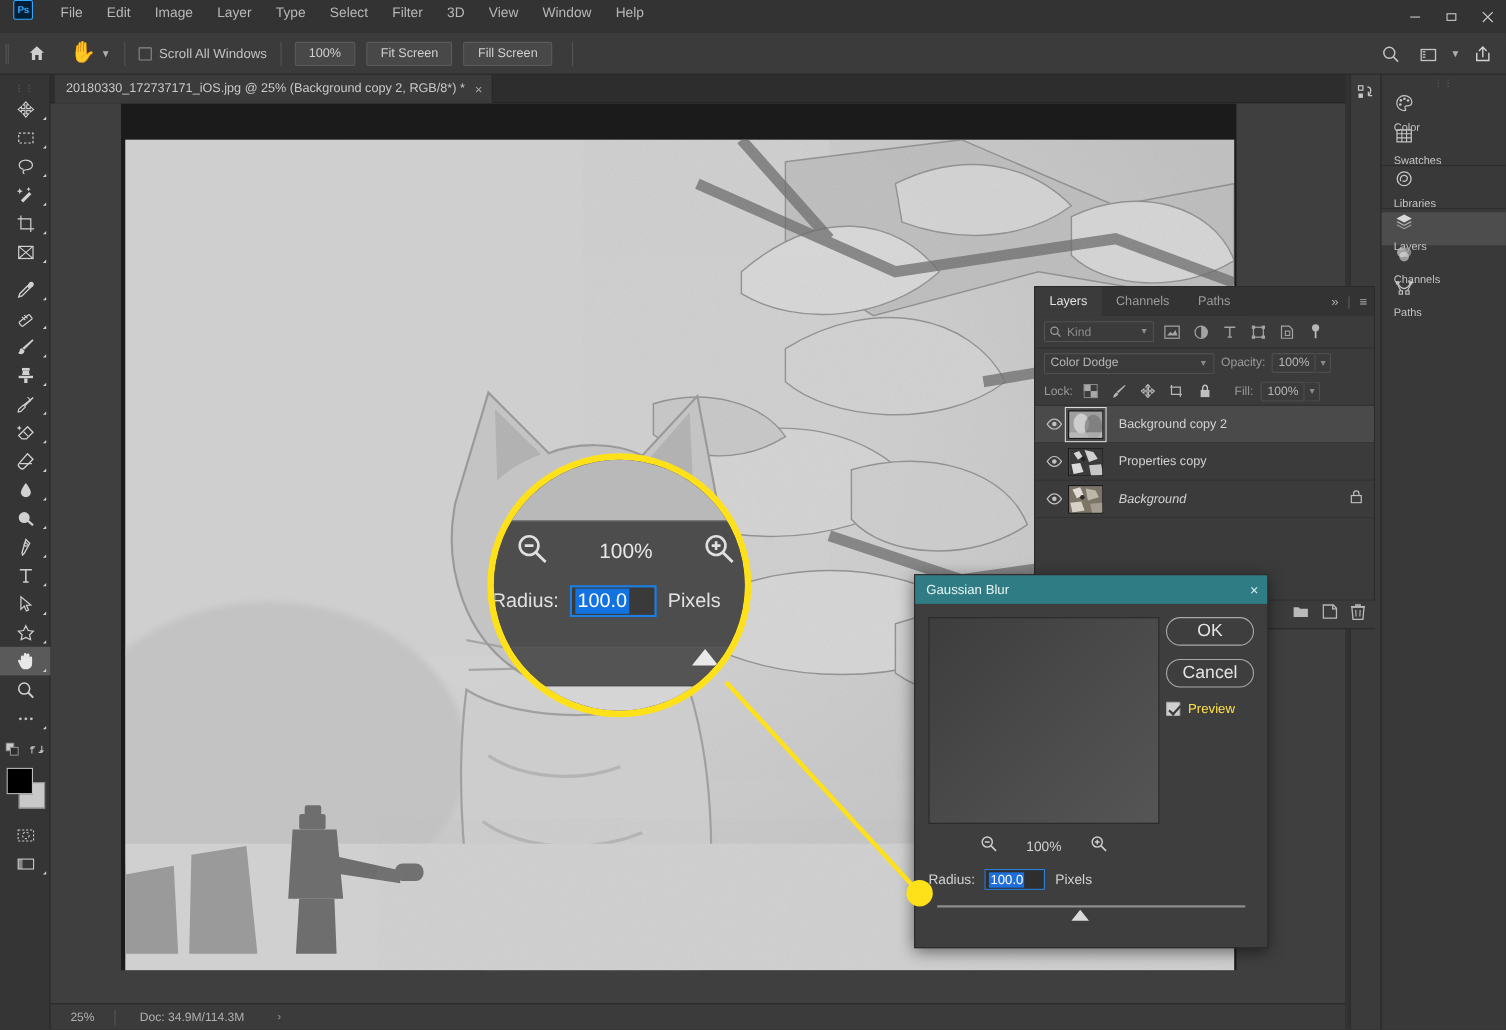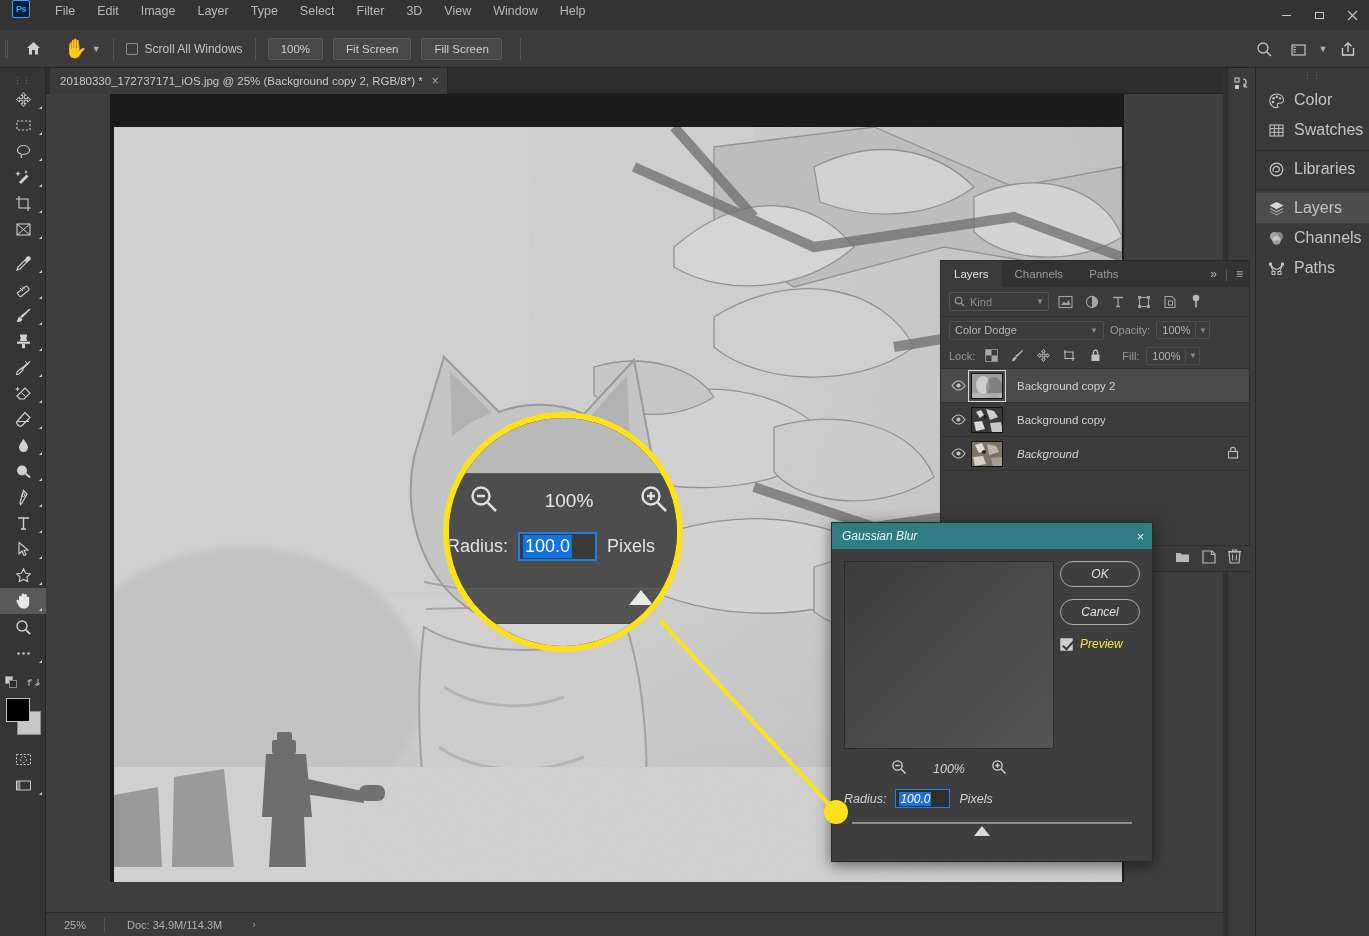--- a/index.html
+++ b/index.html
@@ -127,22 +127,22 @@
   .sb-arrow { padding-left: 30px; color: #9a9a9a; font-size: 10px;}
 
   
   .rail {
     position: absolute; right: 0; top: 68px; width: 114px; height: 868px;
     background: #393939; border-left: 1px solid #262626;
   }
   .rail-grip { height: 14px; display:flex; align-items:center; justify-content:center; color:#6d6d6d; font-size:8px; letter-spacing:1px;}
   .rail-group { border-bottom: 1px solid #2c2c2c; padding: 3px 0 5px 0; }
   .rail-item {
-    height: 30px; display: flex; align-items: center; gap: 9px; padding-left: 11px;
-    color: #c4c4c4; font-size: 16px;
+    height: 30px; display: flex; gap: 9px; padding-left: 11px;
+    color: #c4c4c4; font-size: 10px; flex-direction: column;
   }
   .rail-item.active { background: #4d4d4d; }
   .rail-ico { width: 18px; height: 18px; display:flex; align-items:center; justify-content:center; }
 
   
   .collapse-strip {
     position: absolute; right: 114px; top: 68px; width: 28px; height: 868px;
     background: #3b3b3b; border-left: 1px solid #2b2b2b;
   }
   .collapse-btn { height: 32px; display:flex; align-items:center; justify-content:center; }
@@ -206,36 +206,35 @@
     background: #3b3b3b; border-top: 1px solid #303030;
     display: flex; align-items: center; justify-content: flex-end; gap: 12px;
     padding-right: 10px;
   }
 
   
   .gb-dialog {
     position: absolute; left: 831px; top: 522px; width: 322px; height: 340px;
     background: #3e3e3e; border: 1px solid #2a2a2a;
     box-shadow: 0 3px 14px rgba(0,0,0,0.55);
-    font-style: italic;
   }
   .gb-title {
     height: 26px; background: #2f7c84; display: flex; align-items: center;
     padding: 0 8px 0 10px; color: #e9f4f5; font-size: 12px;
   }
   .gb-title .x { margin-left: auto; font-size: 13px; color: #d6eef0; }
   .gb-body { position: relative; padding: 12px; }
   .gb-preview {
     width: 210px; height: 188px; background: linear-gradient(135deg,#3d3d3d 0%,#4b4b4b 55%,#555 100%);
     border: 1px solid #2b2b2b;
   }
   .gb-btns { position: absolute; right: 12px; top: 12px; width: 80px; }
   .pill {
     width: 80px; height: 26px; border: 1px solid #a9a9a9; border-radius: 13px;
-    color: #e4e4e4; font-size: 12px; display: flex; align-items: center; justify-content: center;
+    color: #e4e4e4; font-size: 16px; display: flex; align-items: center; justify-content: center;
     background: #3e3e3e; margin-bottom: 12px;
   }
   .prev-row { display: flex; align-items: center; gap: 7px; margin-top: 3px; }
   .prev-cb {
     width: 13px; height: 13px; background: #cfcfcf; border: 1px solid #a8a8a8;
     border-radius: 1px; position: relative;
   }
   .prev-cb::after {
     content: ''; position: absolute; left: 4px; top: 0px; width: 4px; height: 9px;
     border: solid #3a3a3a; border-width: 0 2px 2px 0; transform: rotate(42deg);
@@ -924,21 +923,21 @@
       <span class="thumb">
         <svg width="32" height="26" viewBox="0 0 32 26" preserveAspectRatio="none">
           <rect width="32" height="26" fill="#3a3a3a"></rect>
           <path d="M4 4 L9 2 L12 7 L8 10 Z" fill="#d6d6d6"></path>
           <path d="M14 1 L22 3 L26 9 L18 12 Z" fill="#cfcfcf"></path>
           <path d="M2 14 L10 13 L13 21 L4 23 Z" fill="#dadada"></path>
           <path d="M18 15 L29 14 L31 24 L20 25 Z" fill="#c6c6c6"></path>
           <circle cx="13" cy="9" r="2" fill="#222"></circle>
         </svg>
       </span>
-      <span class="layer-name">Background copy</span>
+      <span class="layer-name">Properties copy</span>
     </div>
 
     <div class="layer-row">
       <span class="eye">
         <svg width="15" height="11" viewBox="0 0 15 11">
             <path d="M1 5.5 C3.3 2 6 1 7.5 1 C9 1 11.7 2 14 5.5 C11.7 9 9 10 7.5 10 C6 10 3.3 9 1 5.5 Z" fill="none" stroke="#c0c0c0" stroke-width="1.1"></path>
             <circle cx="7.5" cy="5.5" r="2.1" fill="#c0c0c0"></circle>
           </svg>
       </span>
       <span class="thumb">

